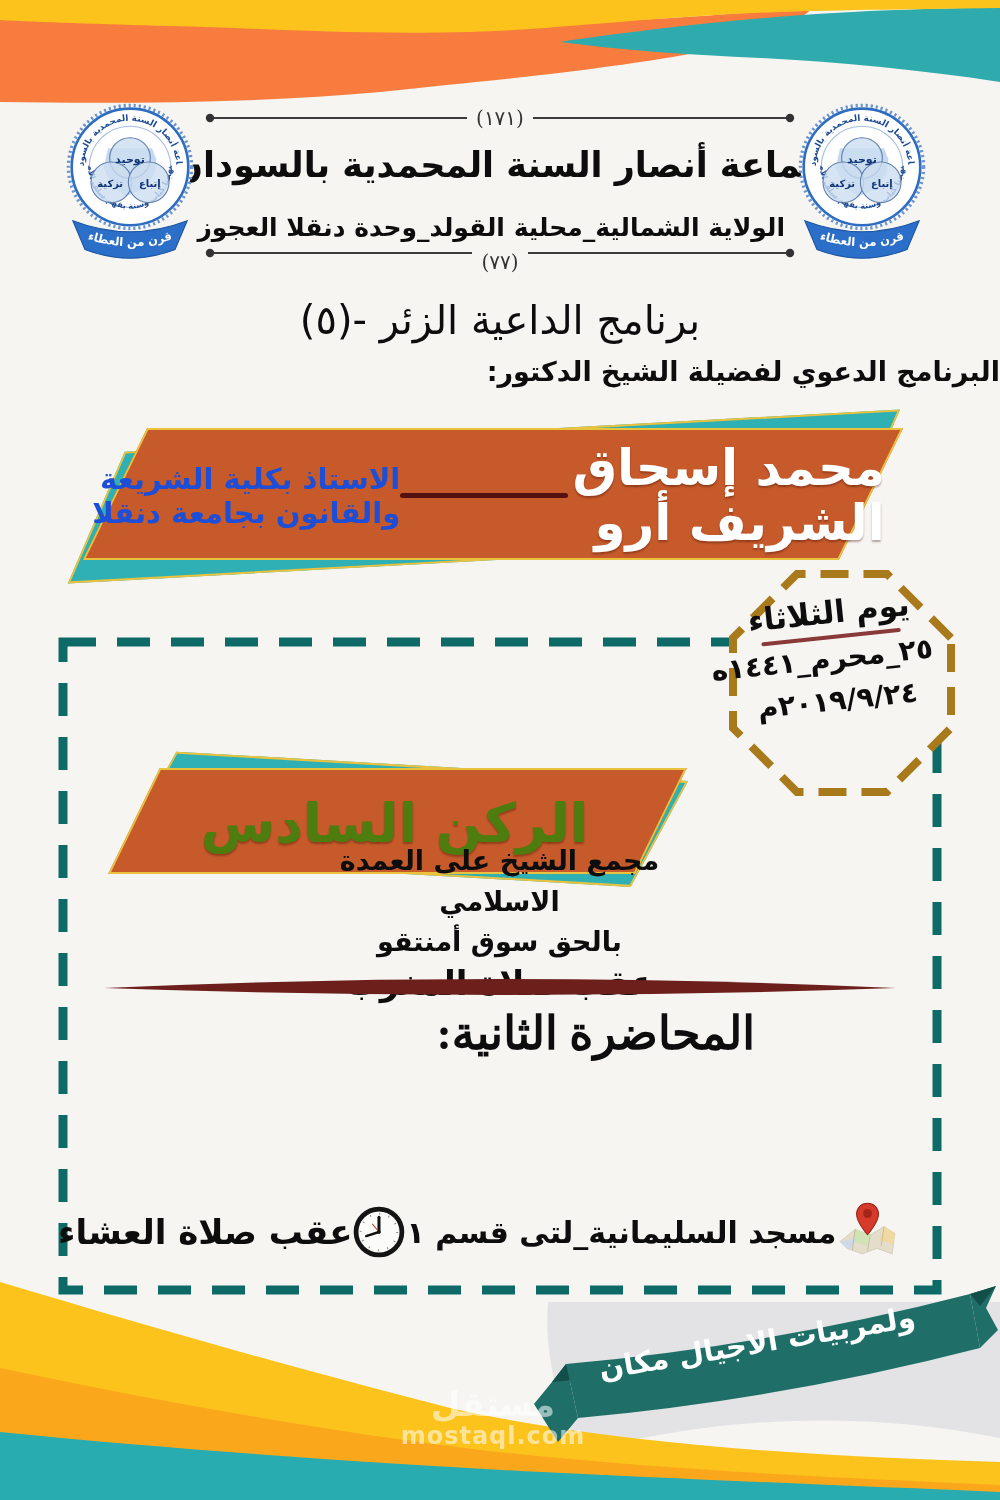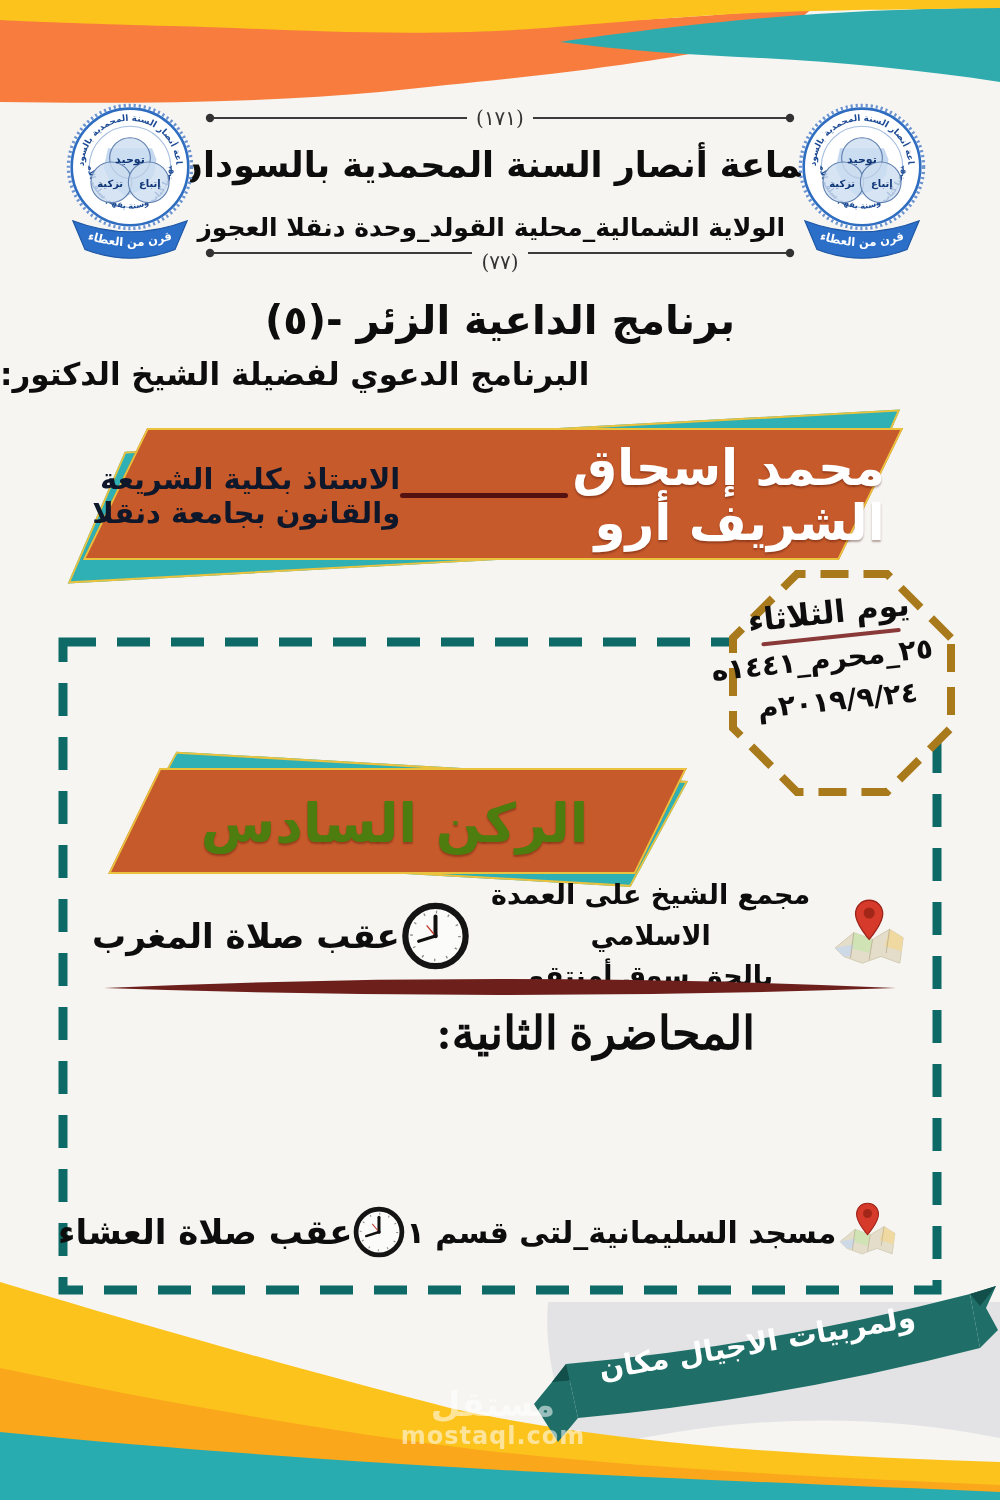--- a/index.html
+++ b/index.html
@@ -10,46 +10,46 @@
   .abs{position:absolute;}
   svg{display:block;}
   
   .org-name{left:215px;top:120px;width:570px;height:90px;display:flex;align-items:center;justify-content:center;
     font-size:35px;font-weight:800;text-align:center;white-space:nowrap;}
   .org-branch{left:215px;top:213px;width:570px;text-align:center;font-size:25px;font-weight:700;white-space:nowrap;}
   .logo{width:132px;height:165px;}
   .logo-left{left:64px;top:102px;}
   .logo-right{left:796px;top:102px;}
   
-  .prog1{left:0;right:0;top:297px;text-align:center;font-size:40px;font-weight:700;}
-  .prog2{left:0;right:0;top:356px;text-align:left;font-size:31px;font-weight:800;}
+  .prog1{left:0;right:0;top:297px;text-align:center;font-size:40px;font-weight:400;}
+  .prog2{left:0;right:0;top:356px;text-align:right;font-size:27px;font-weight:800;}
   
   .speaker{left:85px;top:420px;width:800px;height:152px;}
   .par{position:absolute;border:2px solid #eac23e;}
   .sp-teal{inset:8px 14px 12px 30px;background:#2fb0b5;transform:skewX(-26deg) rotate(-3.2deg) translate(-8px,2px);}
   .sp-orange{inset:8px 14px 12px 30px;background:#c65a2b;transform:skewX(-26deg);}
   .sp-text{inset:0;display:flex;flex-direction:row;align-items:center;justify-content:center;}
   .sp-name{font-size:50px;font-weight:800;color:#fff;line-height:1.1;text-shadow:0 2px 2px rgba(60,10,0,.35);}
   .sp-sep{width:330px;height:5px;background:#53120f;border-radius:3px;margin:5px 0 6px;}
-  .sp-title{font-size:29px;font-weight:700;color:#0f172a;}
+  .sp-title{font-size:29px;font-weight:700;color:#1d4ed8;}
   
   .lec-h{position:absolute;font-size:46px;font-weight:800;direction:rtl;}
   .h1{top:694px;right:238px;}
   .h2{top:1006px;right:245px;font-family:Liberation Serif, serif;}
   
   .banner{position:absolute;}
   .banner1{left:112px;top:762px;width:565px;height:122px;}
   .banner2{left:112px;top:1064px;width:640px;height:128px;}
   .bn-teal{inset:6px 16px 10px 22px;background:#2fb0b5;transform:skewX(-26deg) rotate(3.2deg) translate(5px,-2px);}
   .bn-orange{inset:6px 16px 10px 22px;background:#c65a2b;transform:skewX(-26deg);}
   .bn-text{position:absolute;inset:0;display:flex;align-items:center;justify-content:center;
     font-size:54px;font-weight:800;color:#4d7c0f;text-shadow:0 2px 2px rgba(60,10,0,.35);}
   
   .row{position:absolute;display:flex;direction:rtl;align-items:center;justify-content:space-between;}
-  .row1{left:92px;top:884px;width:815px;height:104px;}
+  .row1{left:92px;top:841px;width:815px;height:104px;flex-direction:column;}
   .row2{left:58px;top:1182px;width:840px;height:100px;}
   .loc1{width:385px;text-align:center;font-size:27px;font-weight:700;line-height:1.5;}
   .loc2{font-size:30px;font-weight:700;white-space:nowrap;}
   .time{font-size:34px;font-weight:800;white-space:nowrap;}
   
   .date-block{left:733px;top:594px;width:200px;transform:rotate(-6deg);text-align:center;direction:rtl;}
   .date-day{font-size:31px;font-weight:800;}
   .date-sep{width:140px;height:4px;background:#7d2522;border-radius:2px;margin:5px auto 3px;opacity:.9;}
   .date-hijri{font-size:28px;font-weight:800;margin-top:3px;}
   .date-greg{font-size:28px;font-weight:800;margin-top:9px;}

